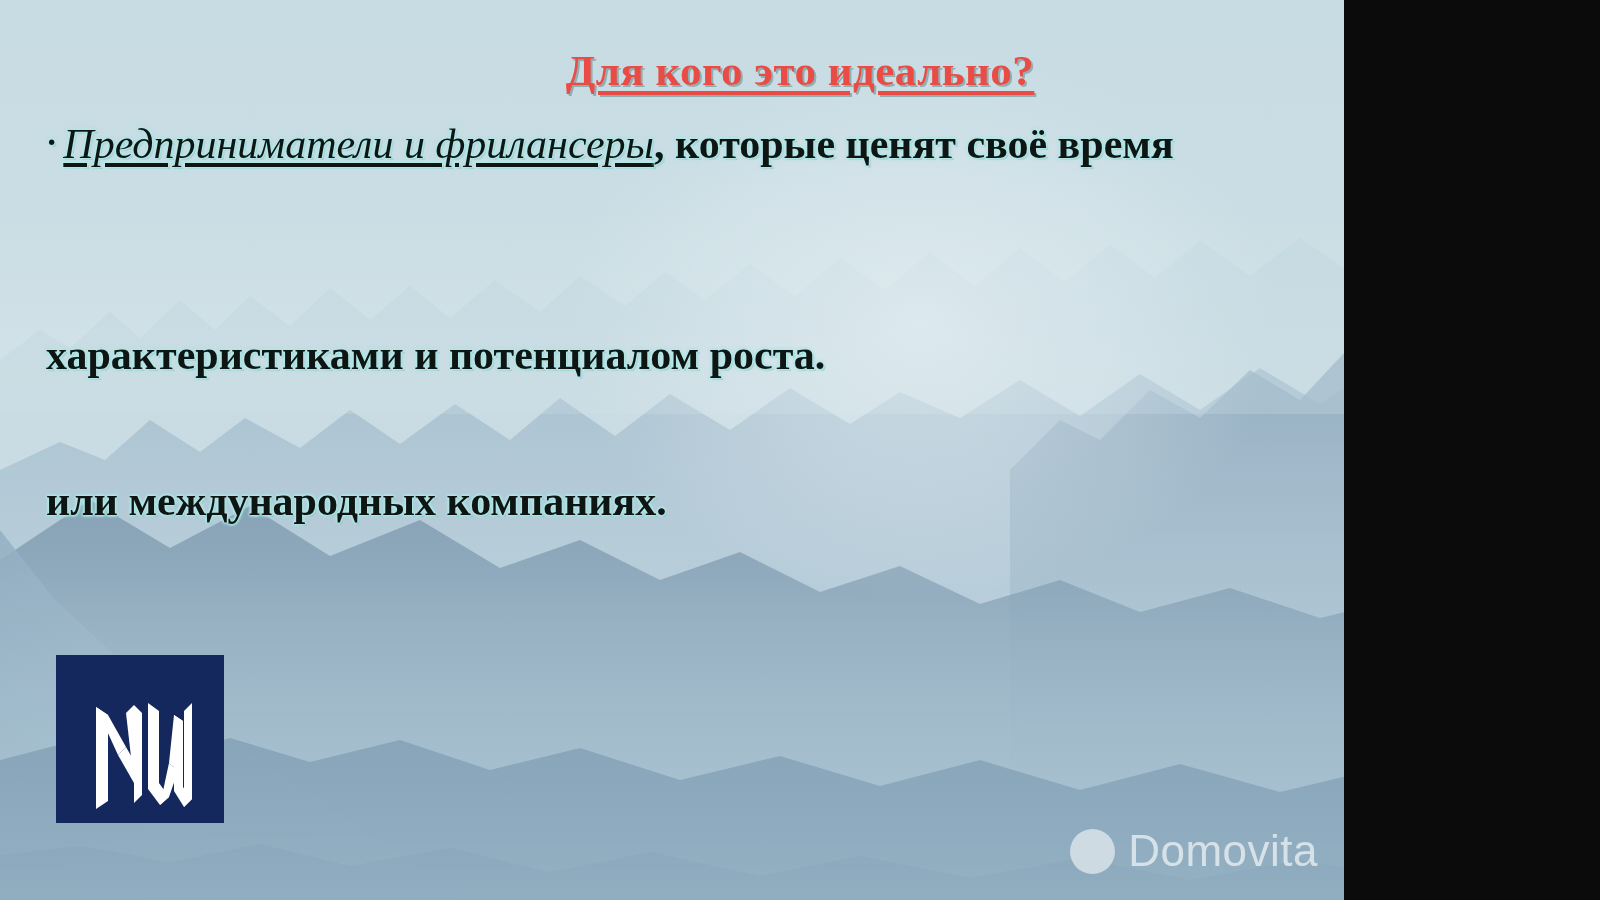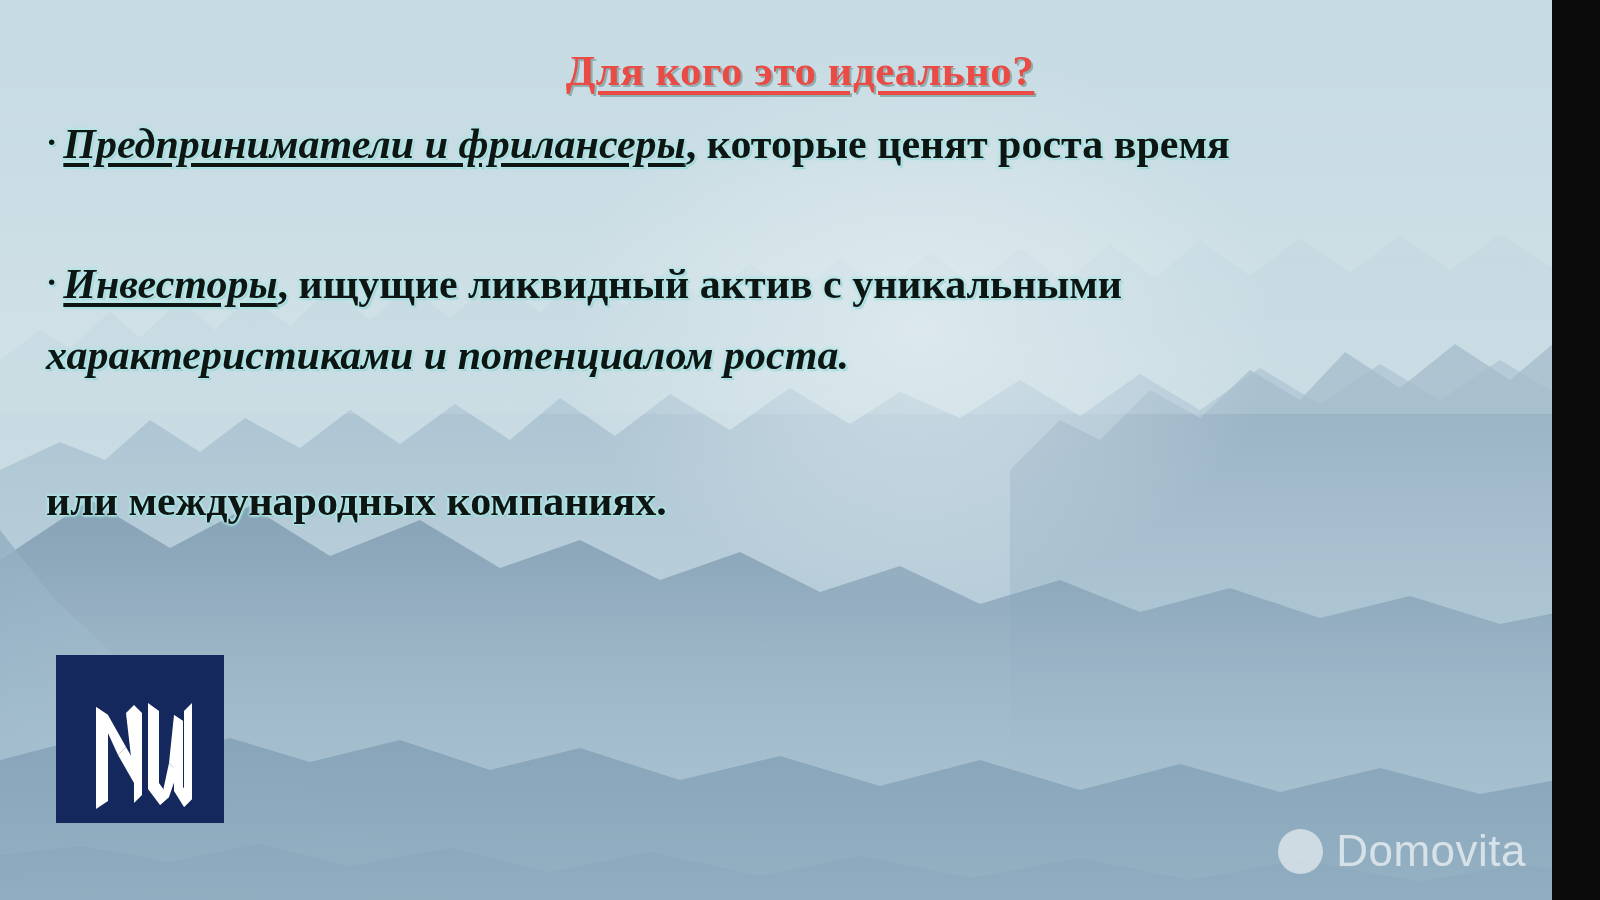--- a/index.html
+++ b/index.html
@@ -2,21 +2,21 @@
 <html><head>
 <meta charset="utf-8">
 <style>
   html, body {
     margin: 0;
     padding: 0;
     background: #0b0b0b;
   }
   #slide {
     position: relative;
-    width: 1552px;
+    width: 1344px;
     height: 900px;
     overflow: hidden;
     font-family: "Liberation Serif", "DejaVu Serif", serif;
     background: linear-gradient(to bottom,
         #c3d7e0 0%,
         #c8dbe2 14%,
         #cfe0e5 28%,
         #d3e2e7 40%,
         #cfe0e6 52%,
         #c4d8e1 64%,
@@ -101,30 +101,30 @@
        0 -1px 3px rgba(178,232,232,0.95),
        2px 2px 0 rgba(105,180,184,0.45);
   }
   .body-line .bullet {
     font-size: 34px;
     vertical-align: 5px;
     padding-right: 6px;
   }
   .body-line em {
     font-style: italic;
-    font-weight: bold;
+    font-weight: normal;
     text-decoration: underline;
     text-decoration-thickness: 4px;
     text-underline-offset: 5px;
   }
 
   .l1 { top: 123px; }
   .l2 { top: 194px; }
   .l3 { top: 263px; }
-  .l4 { top: 334px; font-style: italic; }
+  .l4 { top: 334px; }
   .l5 { top: 403px; }
   .l6 { top: 480px; }
 
   .cta {
     position: absolute;
     top: 563px;
     left: 110px;
     width: 1420px;
     text-align: center;
     font-size: 42px;
@@ -229,26 +229,23 @@
     <div class="haze-bottom"></div>
   </div>
 
   <div class="content">
 
     <div class="headline">
       <u>Для кого это идеально?</u>
     </div>
 
     <div class="body-line l1">
-      <span class="bullet">·</span><em>Предприниматели и фрилансеры</em><span>, которые ценят роста время</span>
+      <span class="bullet">·</span><em>Предприниматели и фрилансеры</em><span>, которые ценят своё время</span>
     </div>
 
-    <div class="body-line l3">
-      <span class="bullet">·</span><em>Инвесторы</em><span>, ищущие ликвидный актив с уникальными</span>
-    </div>
     <div class="body-line l4">характеристиками и потенциалом роста.</div>
 
     <div class="body-line l6">или международных компаниях.</div>
 
   </div>
 
   <div class="logo-box">
     <svg width="168" height="168" viewBox="0 0 168 168">
       <g fill="#ffffff">
 

